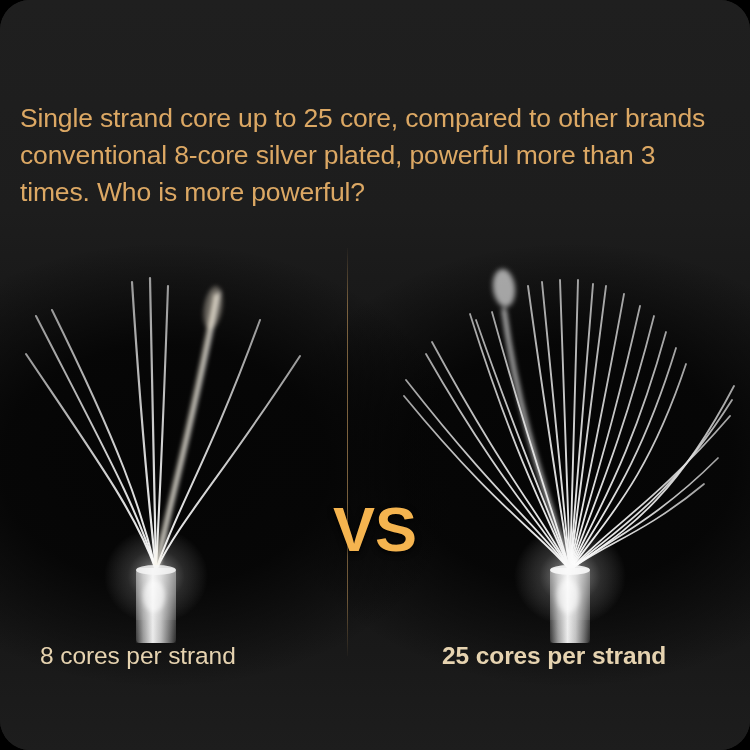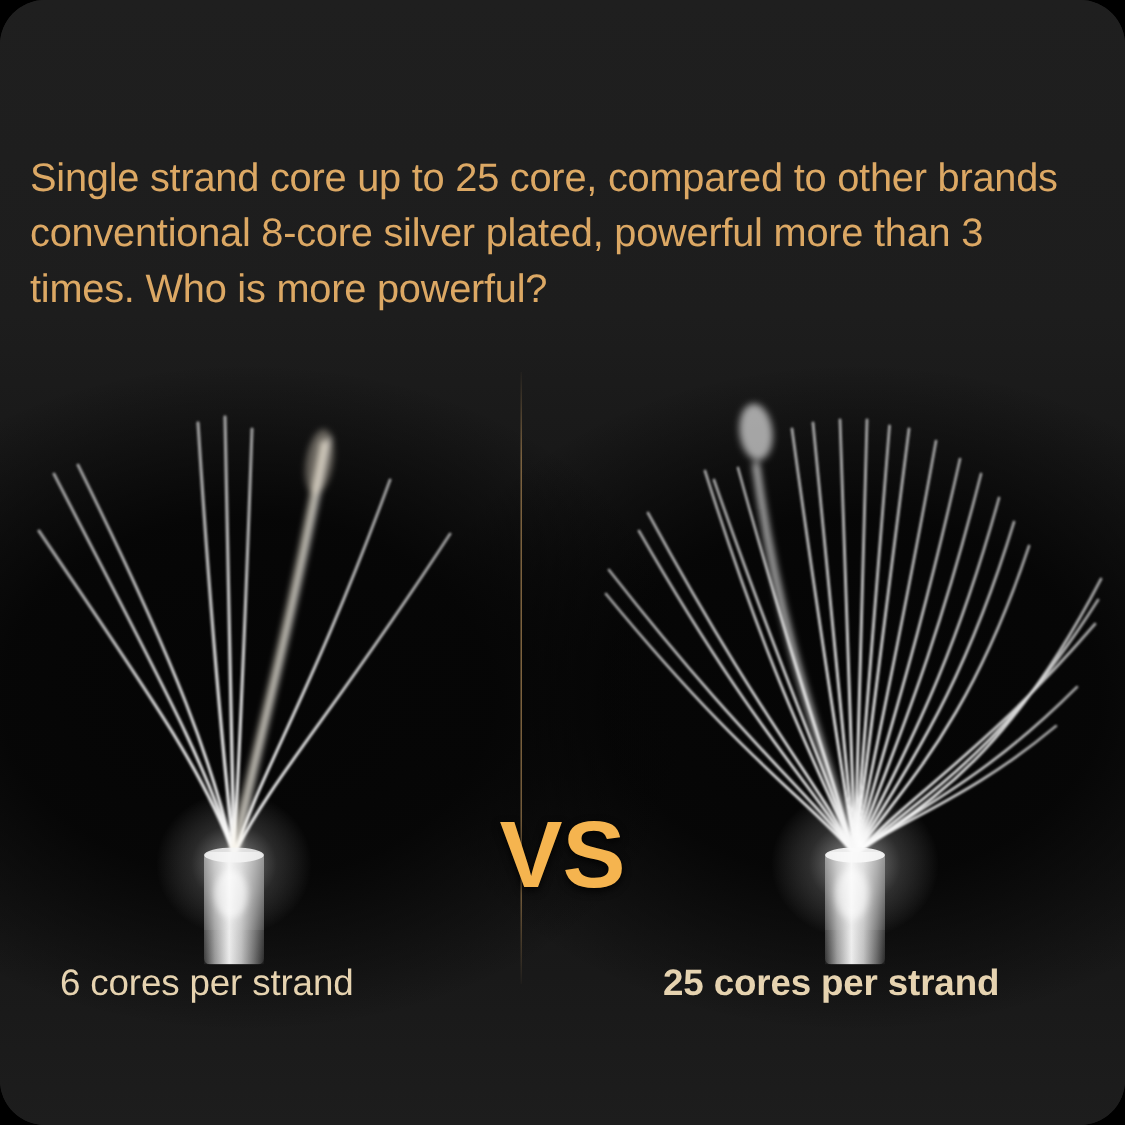--- a/index.html
+++ b/index.html
@@ -68,21 +68,20 @@
     top: 498px;
     width: 750px;
     text-align: center;
     font-size: 63px;
     font-weight: 700;
     letter-spacing: 0px;
     color: #f5b44f;
     line-height: 1;
     text-shadow: 0 2px 6px rgba(0,0,0,0.85);
     z-index: 6;
-    margin-top: 41px;
   }
 
   
   .panel {
     position: absolute;
     top: 258px;
     width: 340px;
     height: 385px;
     overflow: hidden;
   }
@@ -262,17 +261,17 @@
         <ellipse cx="168" cy="338" rx="11" ry="17" fill="#ffffff" opacity="0.58" filter="url(#softR2)"></ellipse>
         <rect x="150" y="362" width="40" height="23" fill="url(#sheathR)" opacity="0.35"></rect>
       </g>
     </svg>
   </div>
 
   <div class="divider"></div>
 
   <div class="vs">VS</div>
 
-  <div class="caption left">6 cores per strand</div>
+  <div class="caption left">8 cores per strand</div>
 
   <div class="caption right">25 cores per strand</div>
 
 </div>
 
 </body></html>

